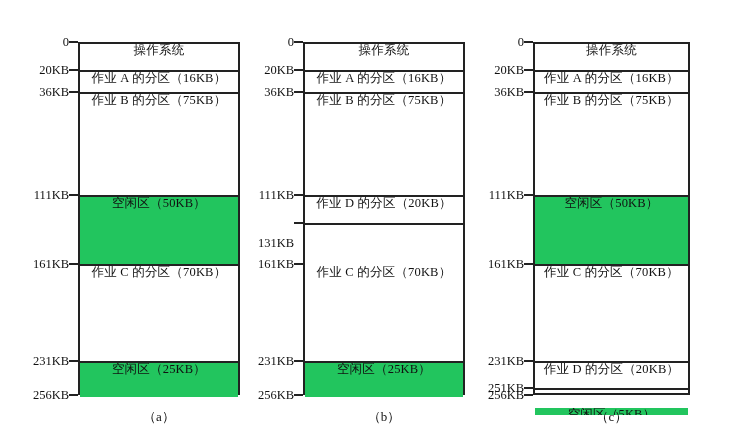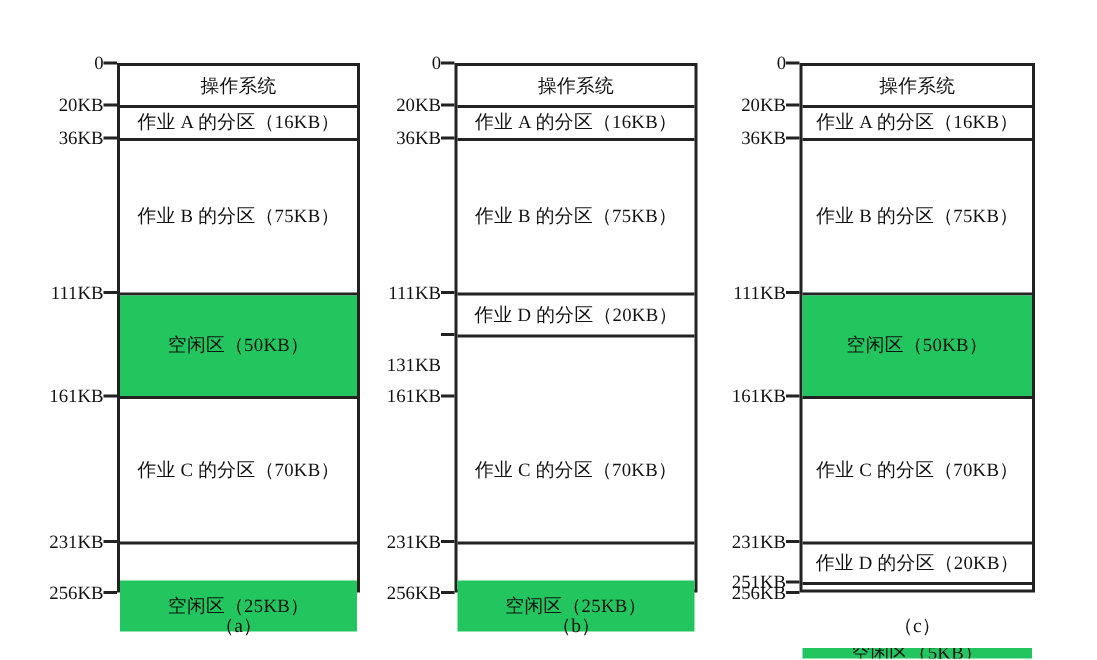--- a/index.html
+++ b/index.html
@@ -38,27 +38,25 @@
   }
 
   
   .region {
     position: absolute;
     box-sizing: border-box;
     left: 0;
     right: 0;
     border-bottom: 2px solid #222222;
     display: flex;
-    align-items: center;
     justify-content: center;
     overflow: hidden;
   }
   .region.last {
     border-bottom: none;
-    margin-top: 24px;
   }
   .region.free {
     background: #22c55e;
   }
   .region-label {
     font-size: 12.5px;
     color: #111111;
     letter-spacing: 0.2px;
     white-space: nowrap;
     line-height: 1;

